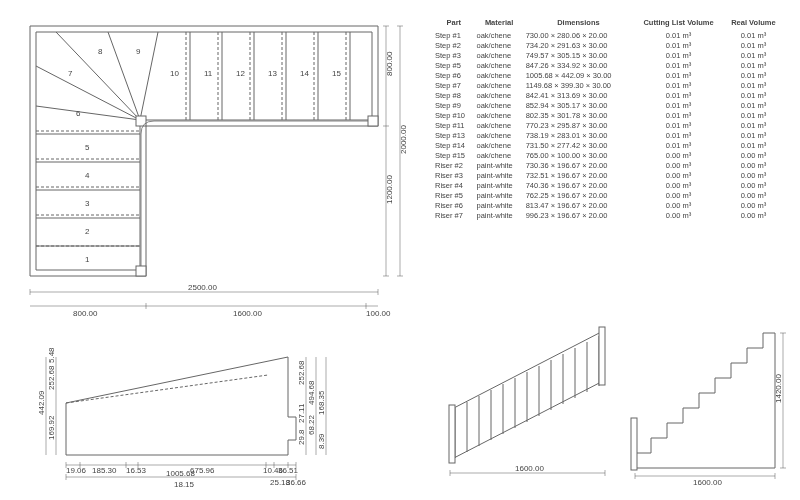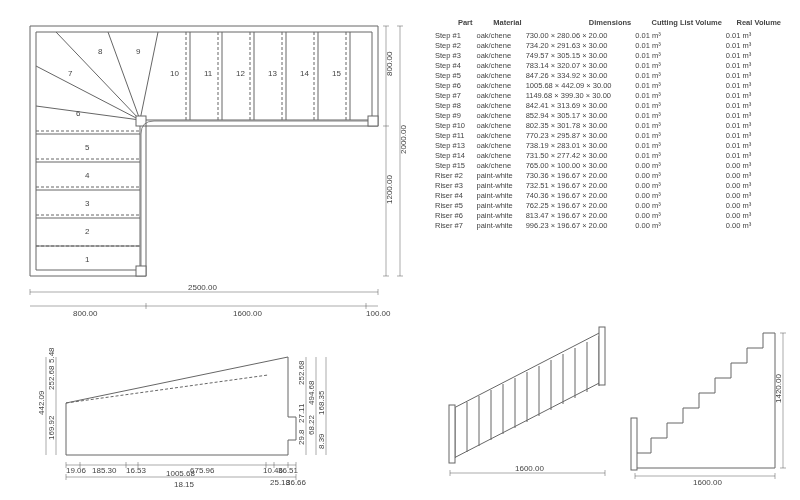--- a/index.html
+++ b/index.html
@@ -1,23 +1,23 @@
 <!DOCTYPE html>
 <html><head>
 <meta charset="utf-8">
 <style>
   html,body{margin:0;padding:0;background:#fff;font-family:Arial,Helvetica,sans-serif;font-size:8px;color:#333;}
   .page{position:relative;width:800px;height:500px;}
   .svg-wrap{position:absolute;}
   .dim{font-size:8px;fill:#444;}
   .tbl{position:absolute;left:435px;top:18px;width:350px;}
   table{border-collapse:collapse;font-size:7.5px;color:#444;width:100%;}
-  th{font-weight:bold;text-align:right;padding:0 4px 4px 0;}
+  th{font-weight:bold;text-align:center;padding:0 4px 4px 0;}
   td{padding:0 4px 1px 0;white-space:nowrap;}
-  td.num{text-align:left;}
+  td.num{text-align:center;}
 </style>
 </head>
 <body>
 
 <div class="page">
 
 <div class="svg-wrap" style="left:18px;top:14px;width:395px;height:320px;">
 <svg viewBox="0 0 395 320" width="395" height="320">
   <g stroke="#666" stroke-width="1" fill="none">
 
@@ -204,27 +204,20 @@
             <td class="num">0.01 m³</td>
           </tr>
           <tr>
             <td>Step #3</td>
             <td>oak/chene</td>
             <td>749.57 × 305.15 × 30.00</td>
             <td class="num">0.01 m³</td>
             <td class="num">0.01 m³</td>
           </tr>
           <tr>
-            <td>Step #4</td>
-            <td>oak/chene</td>
-            <td>783.14 × 320.07 × 30.00</td>
-            <td class="num">0.01 m³</td>
-            <td class="num">0.01 m³</td>
-          </tr>
-          <tr>
             <td>Step #5</td>
             <td>oak/chene</td>
             <td>847.26 × 334.92 × 30.00</td>
             <td class="num">0.01 m³</td>
             <td class="num">0.01 m³</td>
           </tr>
           <tr>
             <td>Step #6</td>
             <td>oak/chene</td>
             <td>1005.68 × 442.09 × 30.00</td>

